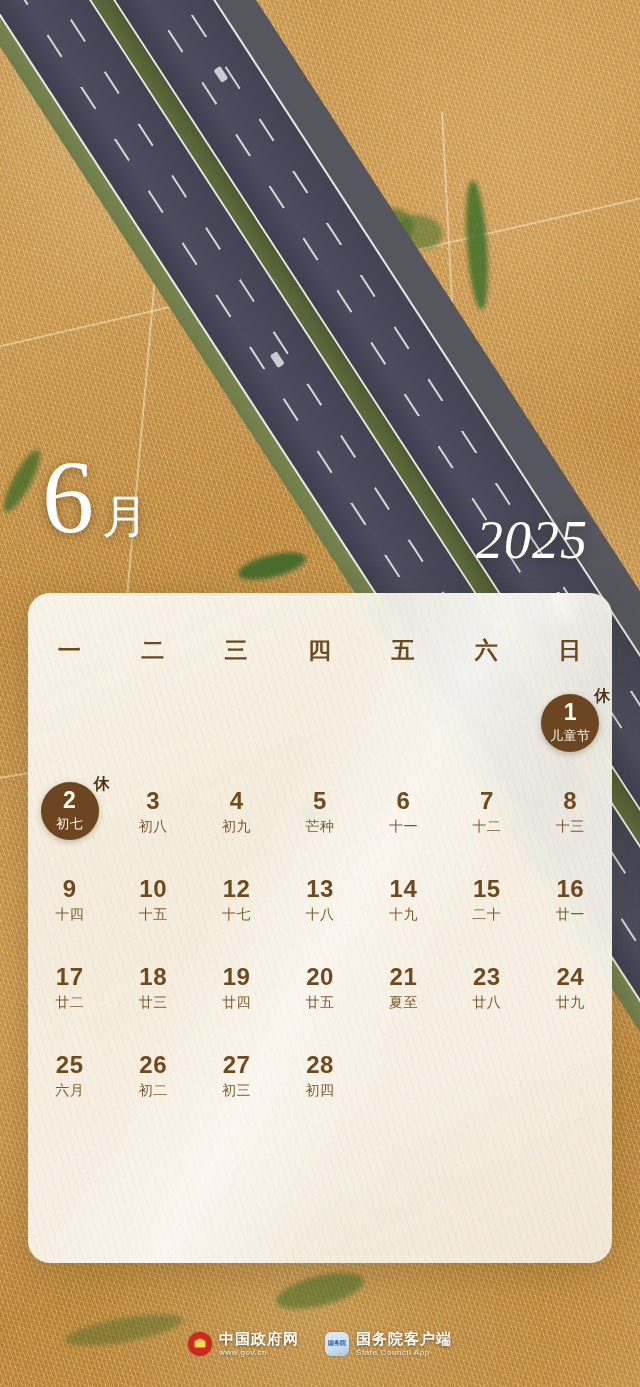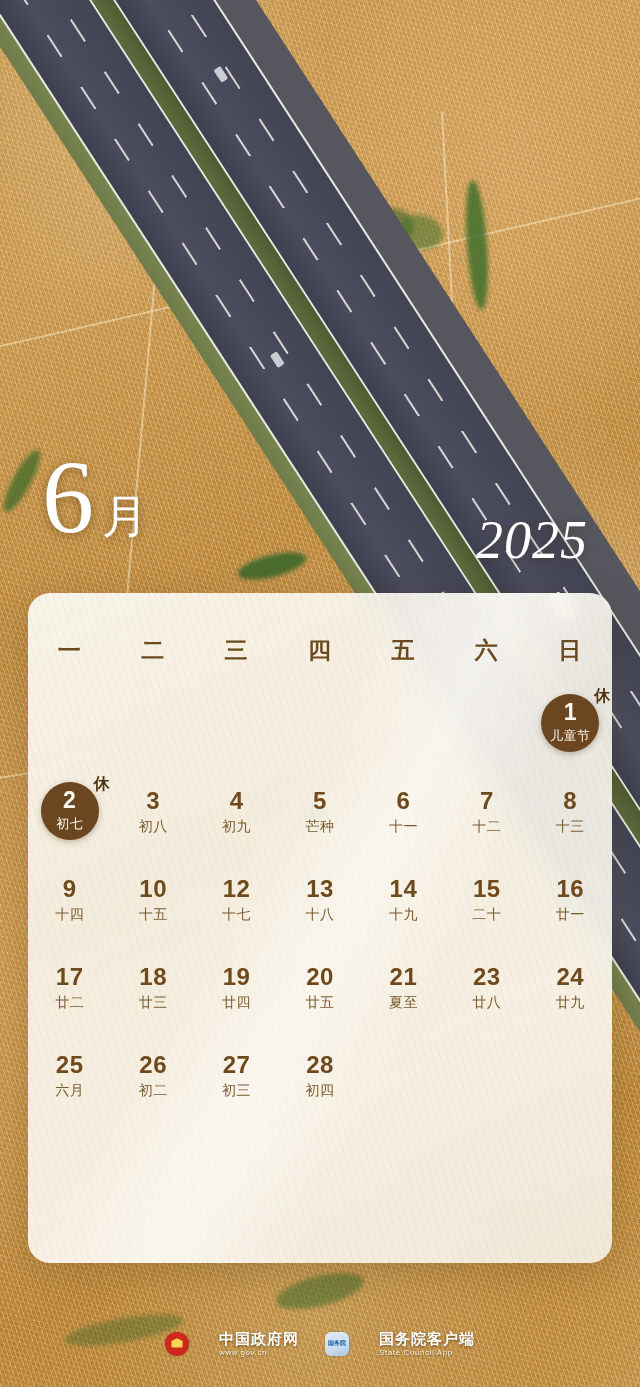--- a/index.html
+++ b/index.html
@@ -240,21 +240,21 @@
     background:radial-gradient(circle at 50% 45%, #f2d24a 0%, #f2d24a 22%, #d32b1e 26%, #c4241a 100%);
     position:relative; flex:0 0 auto;
     box-shadow:0 0 2px rgba(0,0,0,.35);
   }
   .emblem::after {
     content:""; position:absolute; left:50%; top:50%;
     transform:translate(-50%,-50%);
     width:11px; height:7px; border-radius:1px;
     background:#f4d954;
   }
-  .brand-text { display:flex; flex-direction:column; line-height:1.05;margin-left:23px; }
+  .brand-text { display:flex; flex-direction:column; line-height:1.05; }
   .brand-cn {
     font-size:15px; font-weight:700; color:#ffffff;
     text-shadow:0 1px 3px rgba(50,30,5,.6);
     letter-spacing:1px;
   }
   .brand-en {
     font-size:8px; color:rgba(255,255,255,.88);
     letter-spacing:.6px;
     text-shadow:0 1px 2px rgba(50,30,5,.6);
     margin-top:2px;

